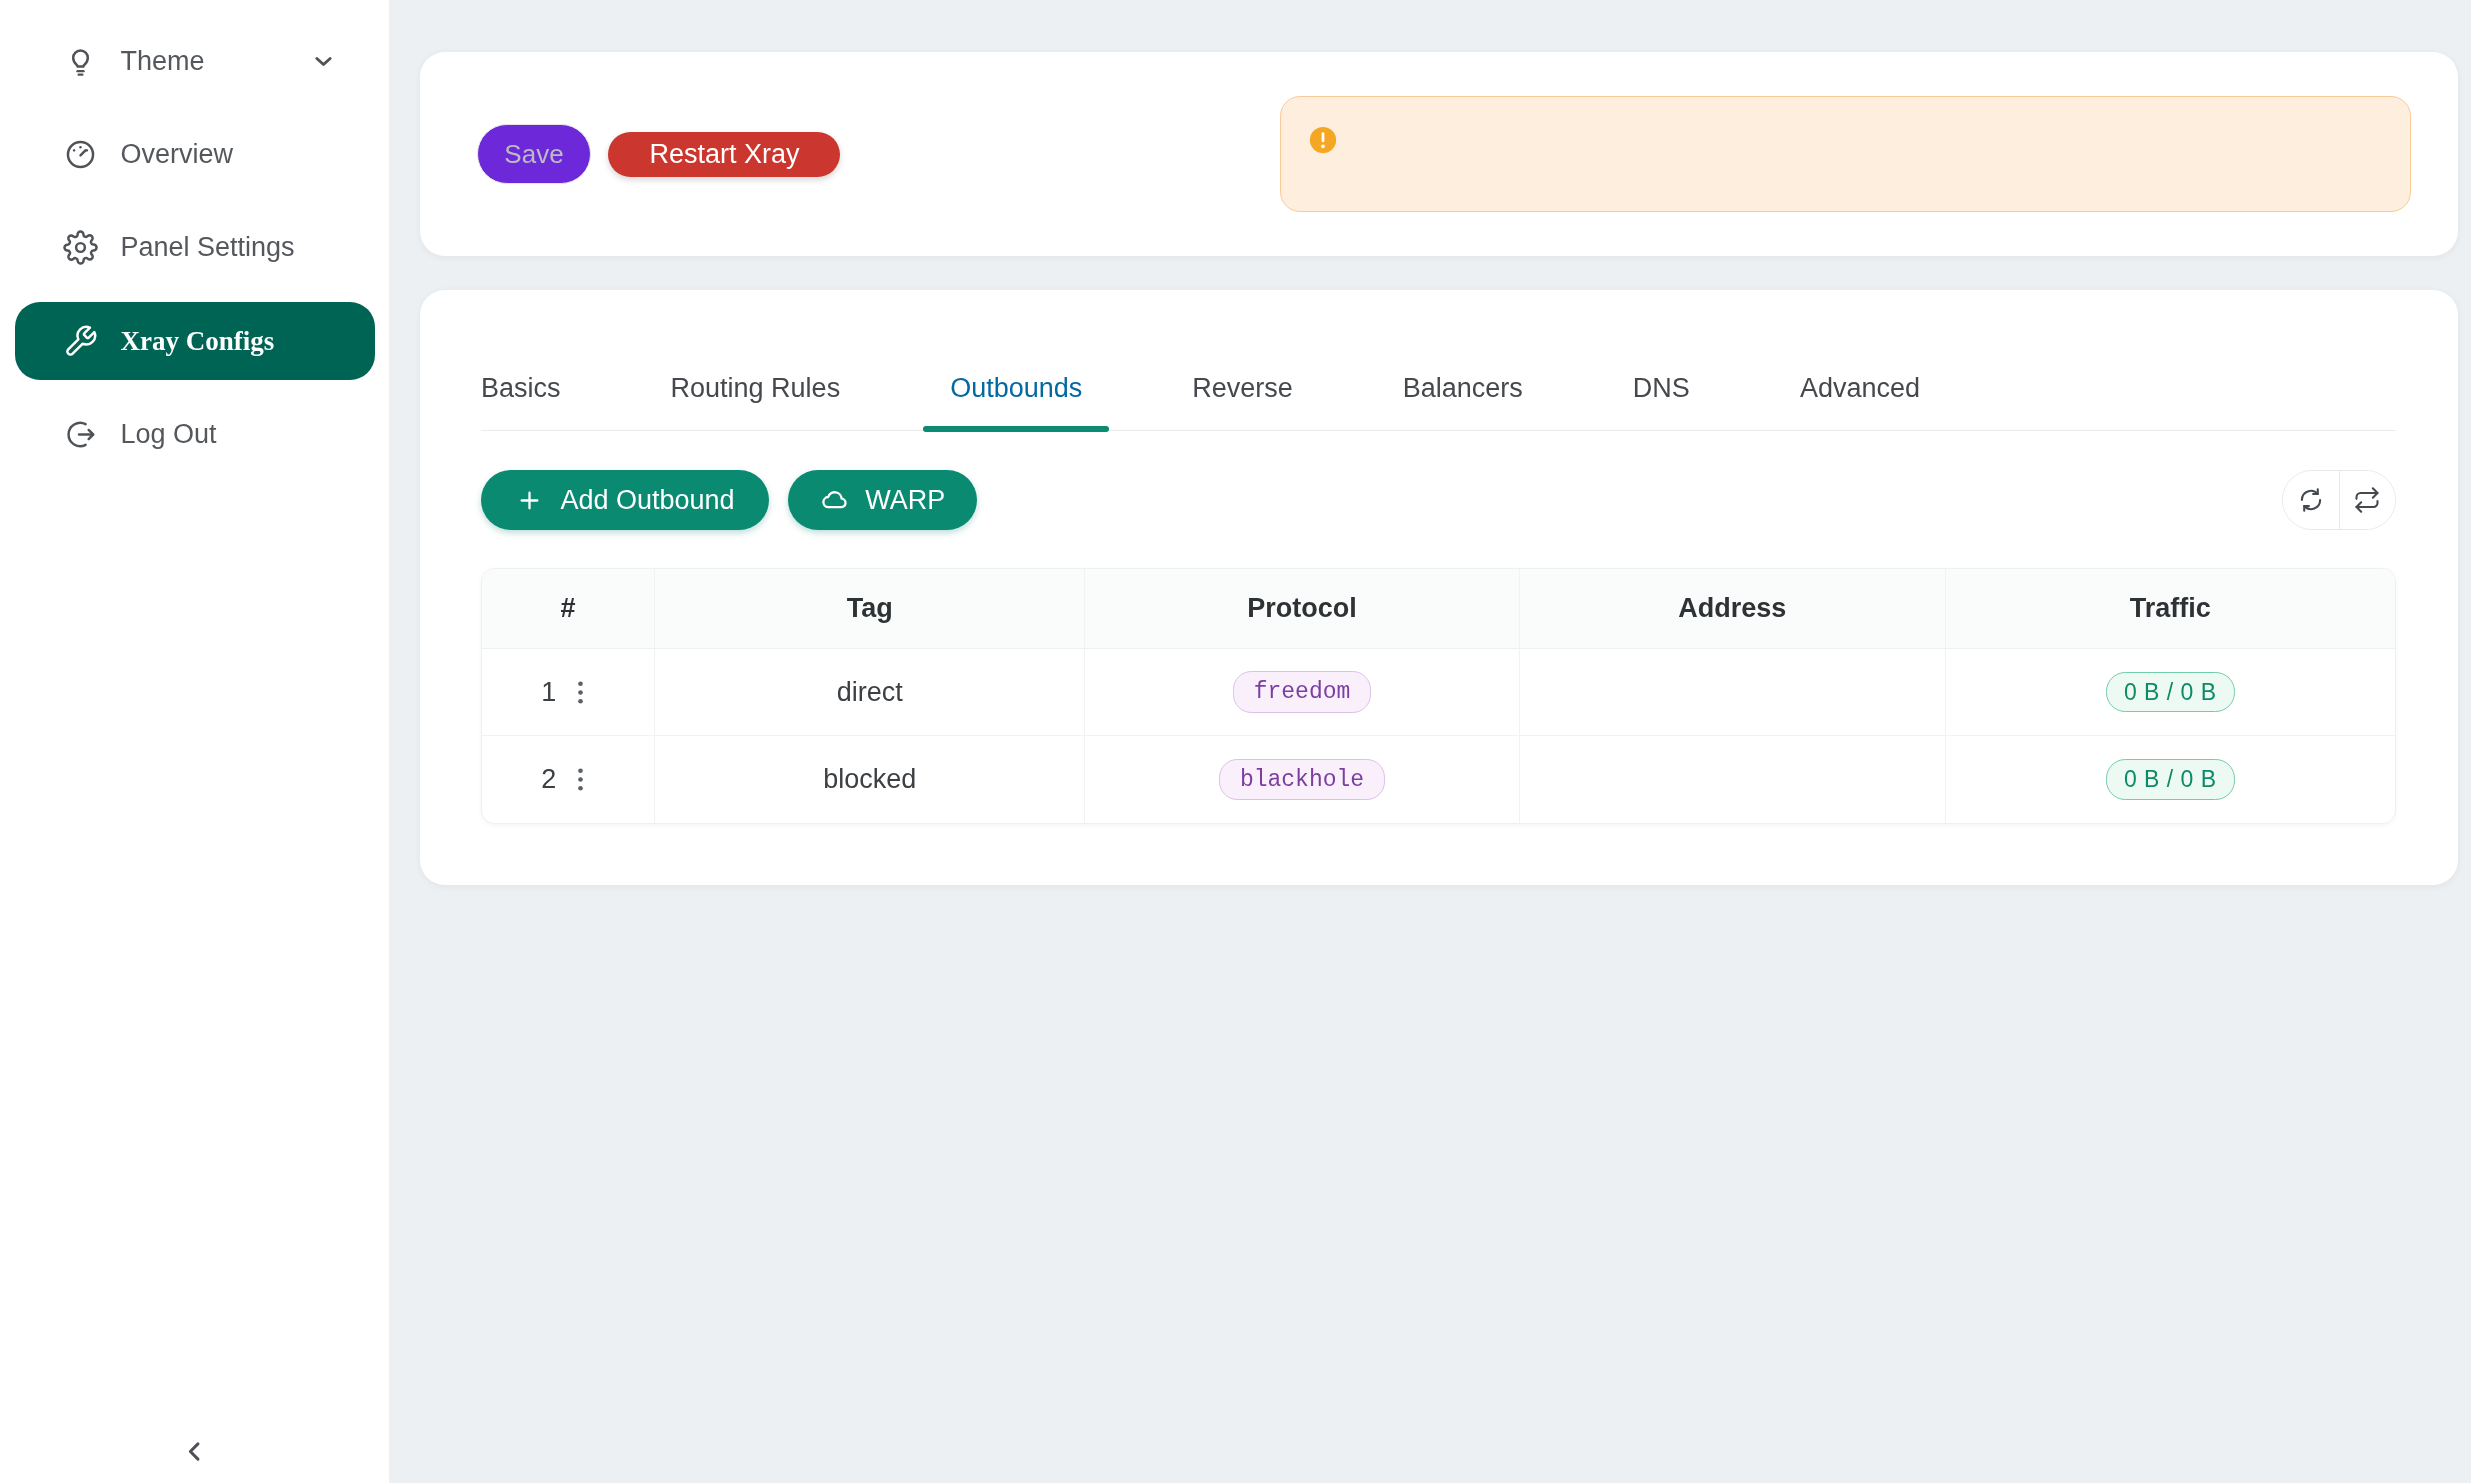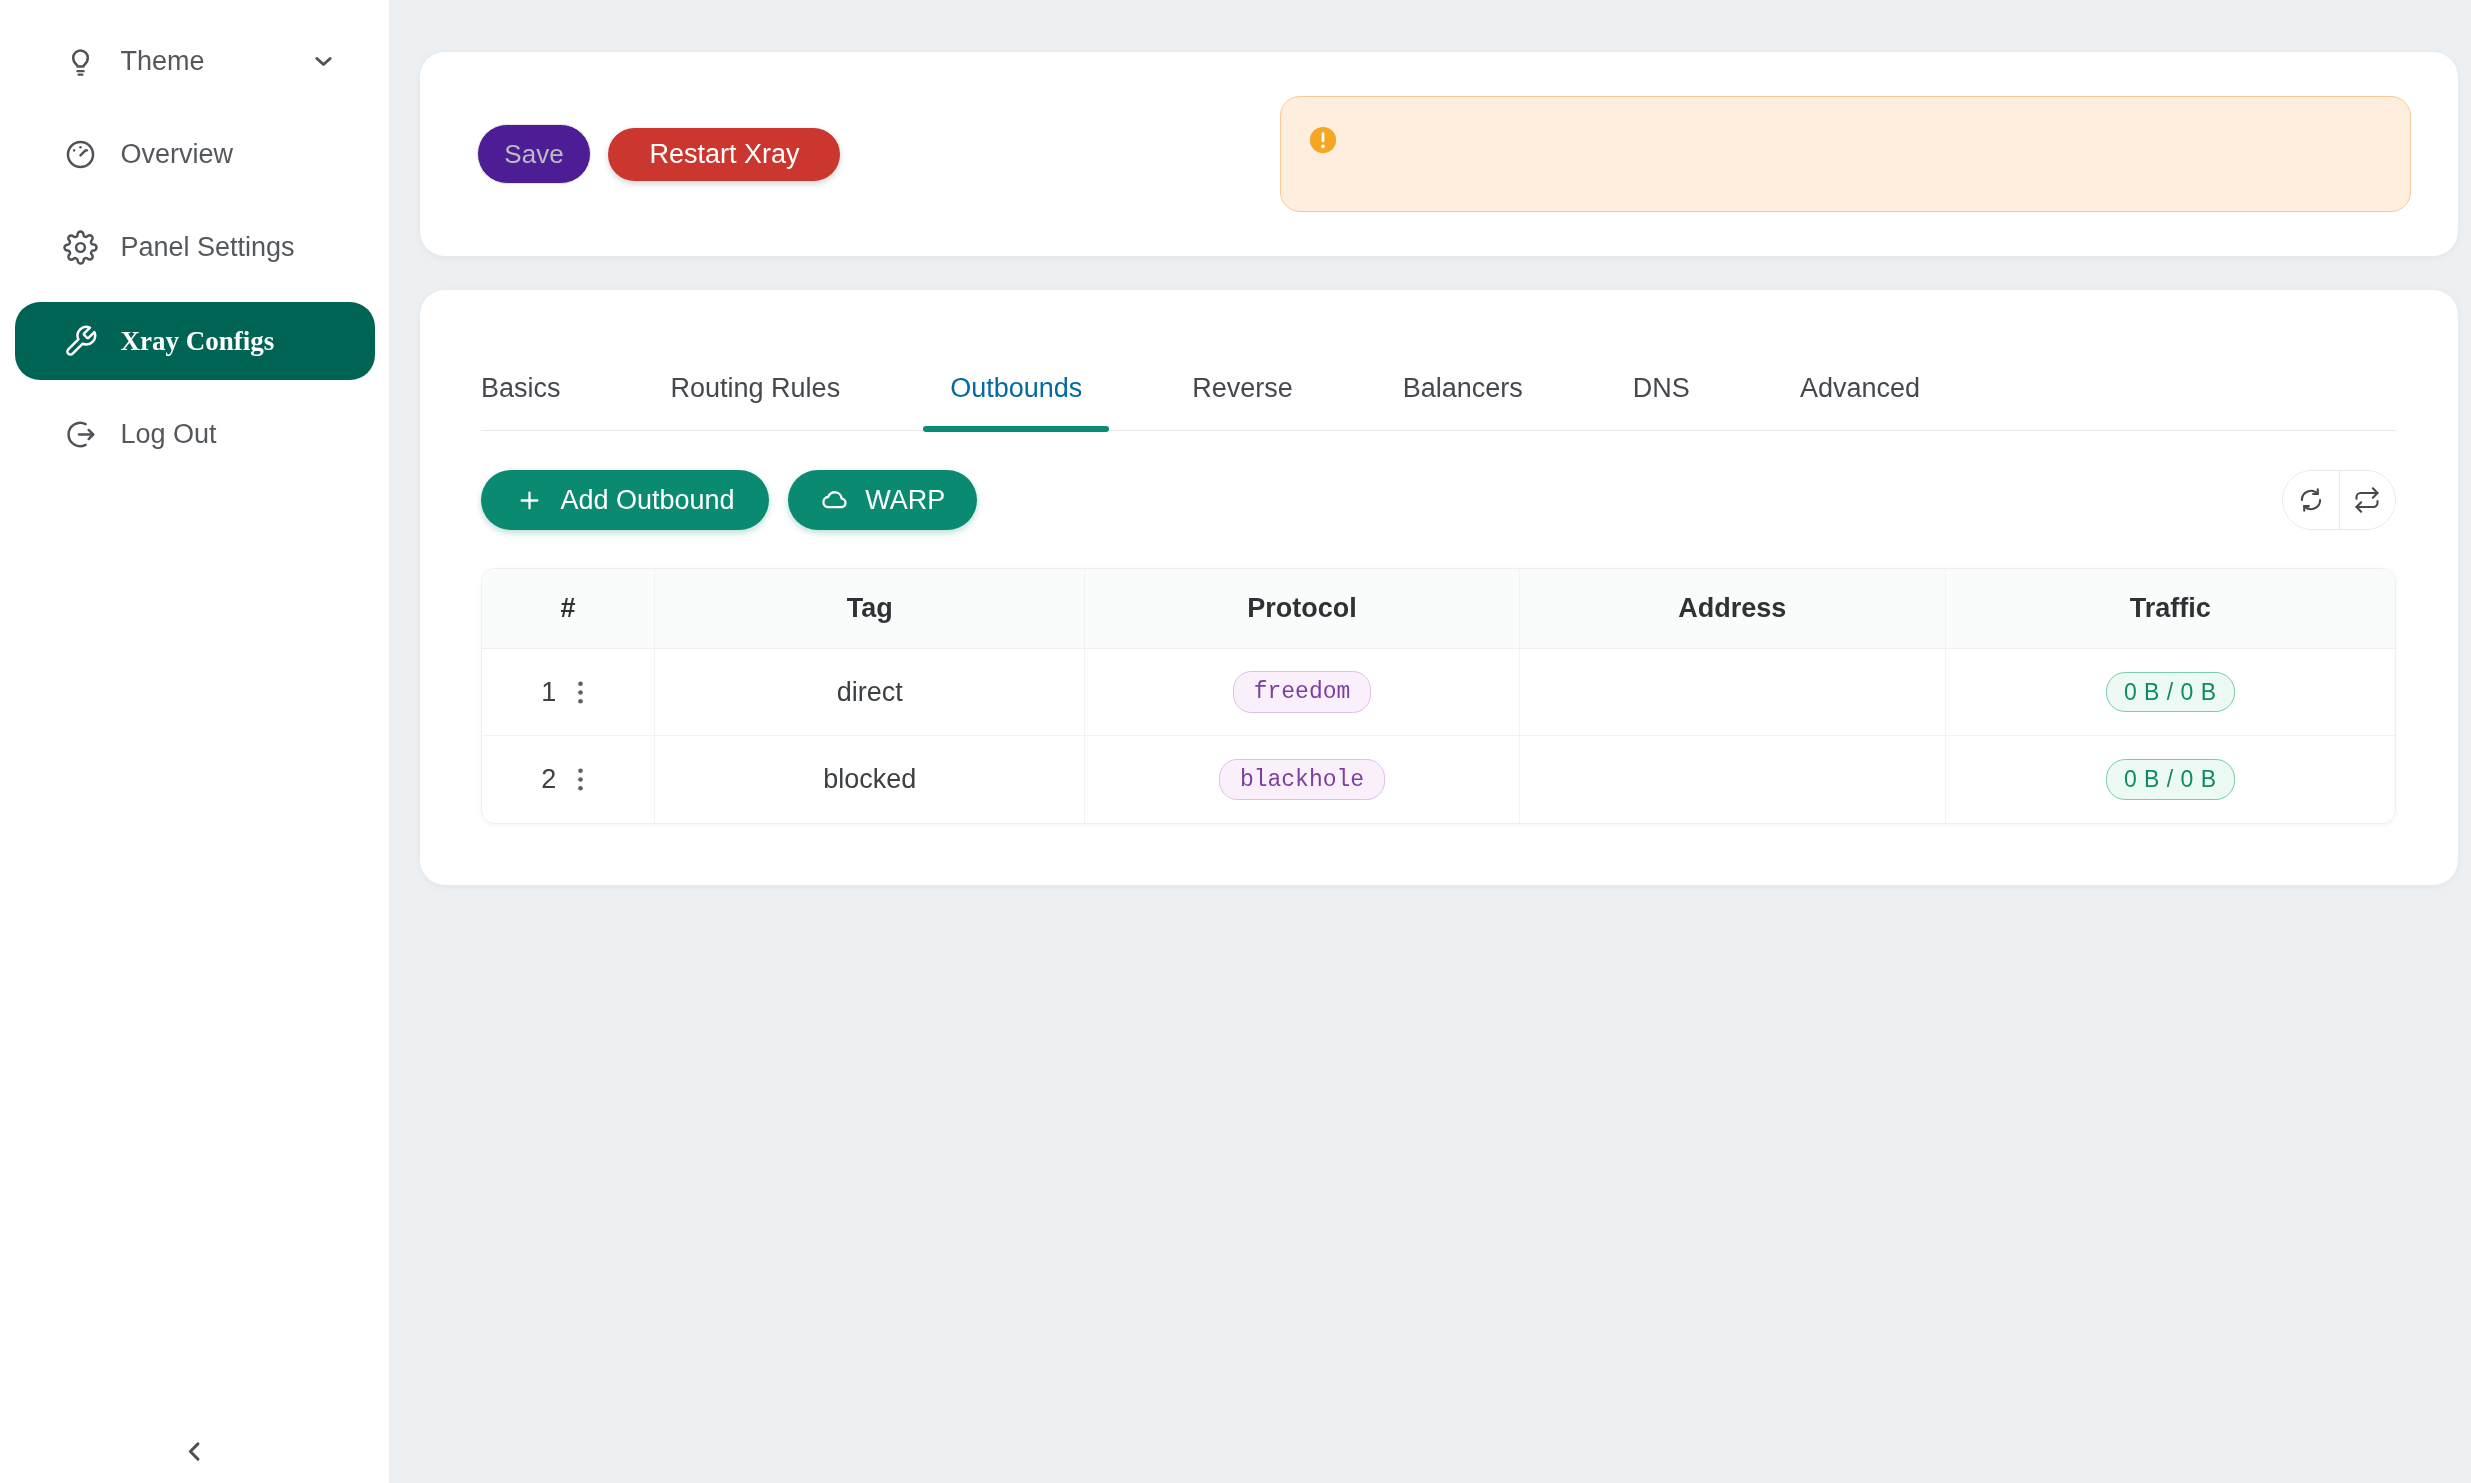--- a/index.html
+++ b/index.html
@@ -42,26 +42,26 @@
 
   .top-card {
     margin:52px 14.5px 0 31px; height:204px;
     background:#ffffff; border-radius:25px;
     box-shadow:0 1.9px 7.7px rgba(20,40,60,.05);
     display:flex; align-items:center;
     padding:0 47px 0 57px;
   }
   .btn-save {
     width:114px; height:60px; border-radius:30px;
-    background:#4c1d95; border:1.9px solid #e6e6e6;
+    background:#6d28d9; border:1.9px solid #e6e6e6;
     color:#babdbf; font-size:26px; cursor:not-allowed;
     font-family:inherit;
   }
   .btn-restart {
-    height:53px; border-radius:31px; border:none;
+    height:45px; border-radius:31px; border:none;
     background:#cb372e; color:#ffffff;
     font-size:27px; padding:0 41px; margin-left:17.4px;
     cursor:pointer; box-shadow:0 2.9px 6.8px rgba(0,0,0,.16);
     font-family:inherit;
   }
   .alert {
     margin-left:auto; width:1131px; min-height:116px;
     background:#fdeedd; border:1.9px solid #f9ca97; border-radius:20px;
     display:flex; align-items:flex-start; gap:17.4px;
     padding:21px 27px; font-size:27px; color:#3a3f45; line-height:42px;

